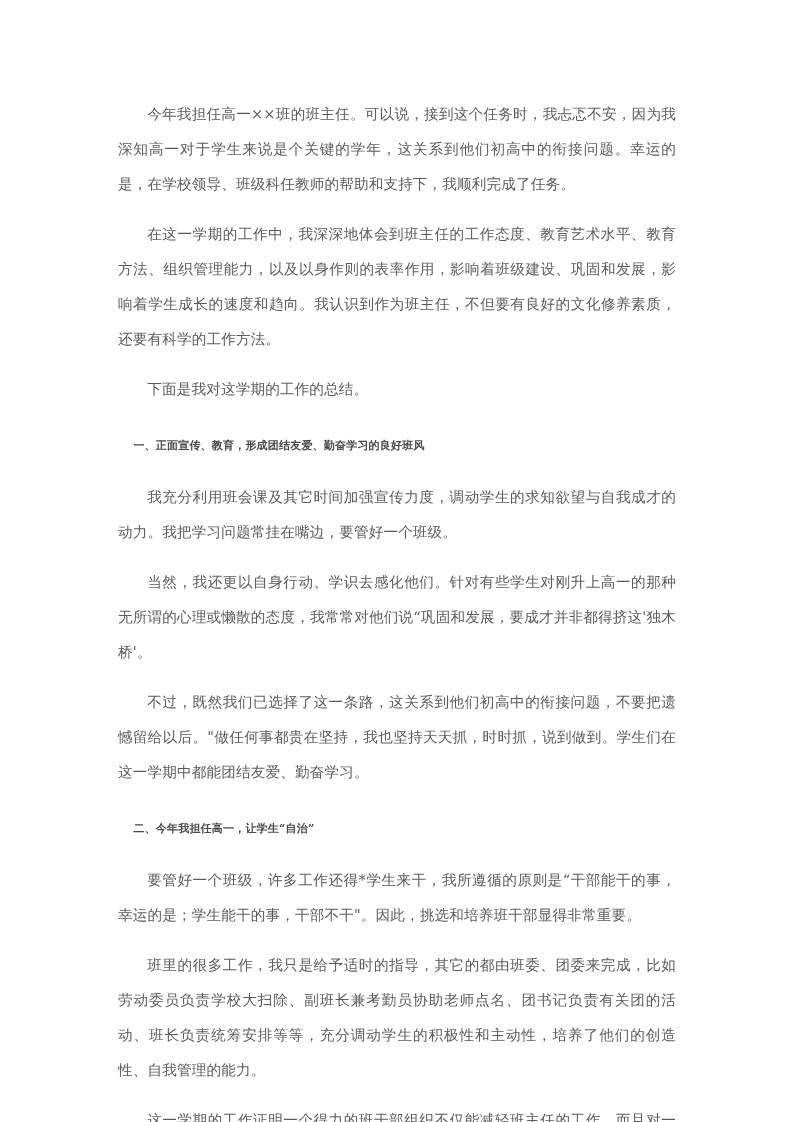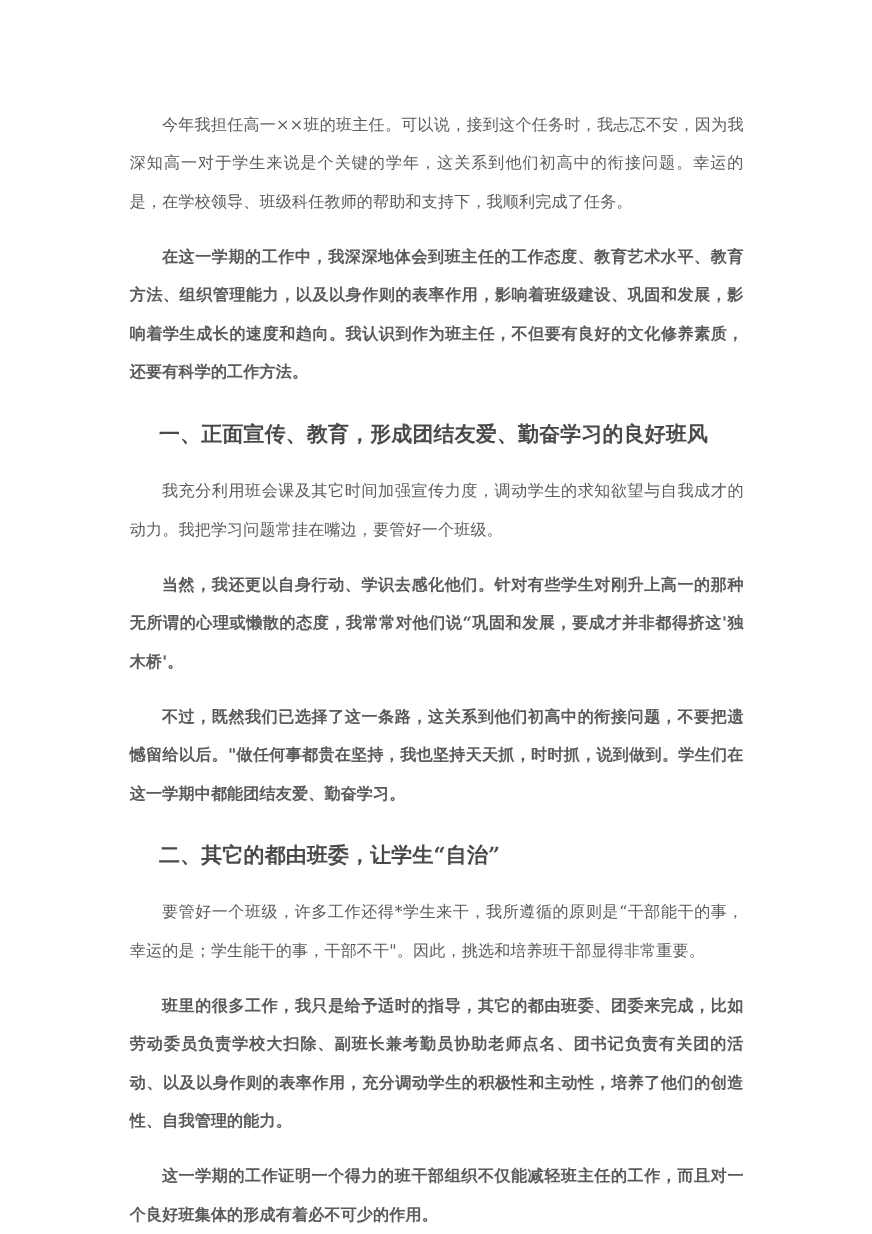--- a/index.html
+++ b/index.html
@@ -35,26 +35,25 @@
     color: #5b5b5b;
     text-align: justify;
     text-justify: inter-ideograph;
     text-indent: 2em;
     letter-spacing: 0.15px;
     font-weight: 400;
     -webkit-font-smoothing: antialiased;
   }
   .para + .para {
     margin-top: 15px;
-    font-weight: bold;
   }
   .heading {
     margin: 0;
     padding: 0;
-    font-size: 19px;
+    font-size: 11px;
     line-height: 35px;
     color: #4a4a4a;
     font-weight: 700;
     text-indent: 1.4em;
     letter-spacing: 0.2px;
   }
   .heading.spaced-before {
     margin-top: 22px;
   }
   .heading.spaced-after {
@@ -64,31 +63,32 @@
 </head>
 <body>
 
 <div class="page">
   <div class="doc-body">
 
     <p class="para">今年我担任高一××班的班主任。可以说，接到这个任务时，我忐忑不安，因为我深知高一对于学生来说是个关键的学年，这关系到他们初高中的衔接问题。幸运的是，在学校领导、班级科任教师的帮助和支持下，我顺利完成了任务。</p>
 
     <p class="para">在这一学期的工作中，我深深地体会到班主任的工作态度、教育艺术水平、教育方法、组织管理能力，以及以身作则的表率作用，影响着班级建设、巩固和发展，影响着学生成长的速度和趋向。我认识到作为班主任，不但要有良好的文化修养素质，还要有科学的工作方法。</p>
 
+    <p class="para">下面是我对这学期的工作的总结。</p>
 
     <h2 class="heading spaced-before spaced-after">一、正面宣传、教育，形成团结友爱、勤奋学习的良好班风</h2>
 
     <p class="para">我充分利用班会课及其它时间加强宣传力度，调动学生的求知欲望与自我成才的动力。我把学习问题常挂在嘴边，要管好一个班级。</p>
 
     <p class="para">当然，我还更以自身行动、学识去感化他们。针对有些学生对刚升上高一的那种无所谓的心理或懒散的态度，我常常对他们说“巩固和发展，要成才并非都得挤这'独木桥'。</p>
 
     <p class="para">不过，既然我们已选择了这一条路，这关系到他们初高中的衔接问题，不要把遗憾留给以后。"做任何事都贵在坚持，我也坚持天天抓，时时抓，说到做到。学生们在这一学期中都能团结友爱、勤奋学习。</p>
 
-    <h2 class="heading spaced-before spaced-after">二、其它的都由班委，让学生“自治”</h2>
+    <h2 class="heading spaced-before spaced-after">二、今年我担任高一，让学生“自治”</h2>
 
     <p class="para">要管好一个班级，许多工作还得*学生来干，我所遵循的原则是“干部能干的事，幸运的是；学生能干的事，干部不干"。因此，挑选和培养班干部显得非常重要。</p>
 
-    <p class="para">班里的很多工作，我只是给予适时的指导，其它的都由班委、团委来完成，比如劳动委员负责学校大扫除、副班长兼考勤员协助老师点名、团书记负责有关团的活动、以及以身作则的表率作用，充分调动学生的积极性和主动性，培养了他们的创造性、自我管理的能力。</p>
+    <p class="para">班里的很多工作，我只是给予适时的指导，其它的都由班委、团委来完成，比如劳动委员负责学校大扫除、副班长兼考勤员协助老师点名、团书记负责有关团的活动、班长负责统筹安排等等，充分调动学生的积极性和主动性，培养了他们的创造性、自我管理的能力。</p>
 
     <p class="para">这一学期的工作证明一个得力的班干部组织不仅能减轻班主任的工作，而且对一个良好班集体的形成有着必不可少的作用。</p>
 
   </div>
 </div>
 
 </body></html>

